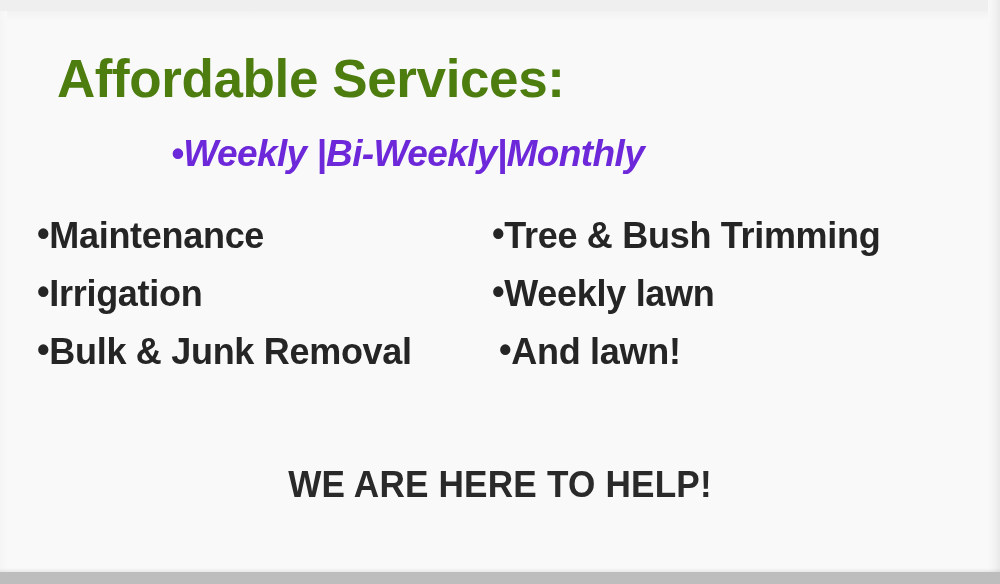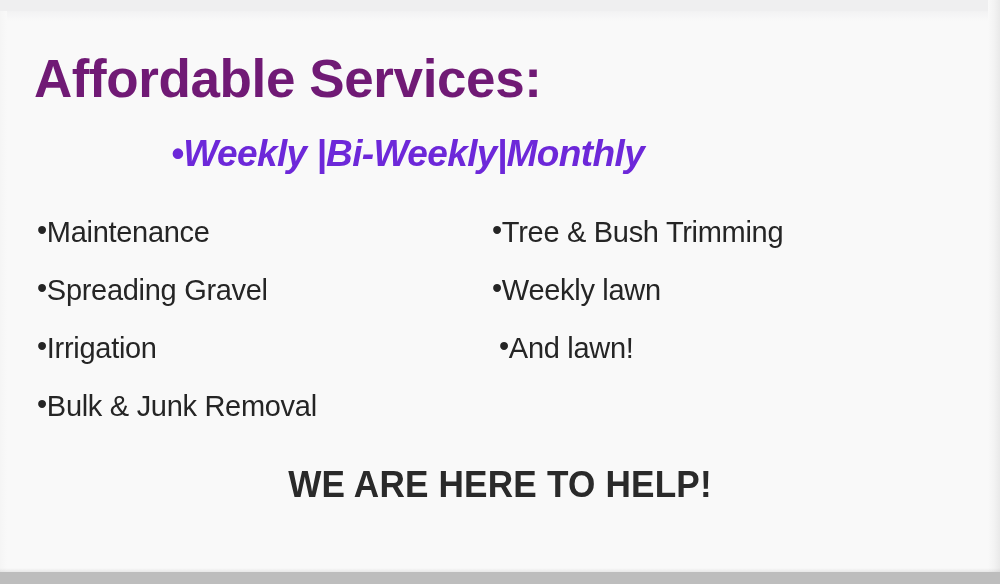--- a/index.html
+++ b/index.html
@@ -79,26 +79,26 @@
   .content {
     position: absolute;
     left: 0;
     top: 0;
     width: 1000px;
     height: 584px;
   }
 
   .title {
     position: absolute;
-    left: 34px;
+    left: 57px;
     top: 52px;
     font-size: 53px;
     font-weight: 700;
     letter-spacing: -0.4px;
-    color: #701a75;
+    color: #4d7c0f;
     line-height: 1;
     white-space: nowrap;
   }
 
   .subtitle {
     position: absolute;
     left: 171px;
     top: 135px;
     font-size: 37px;
     font-weight: 700;
@@ -110,22 +110,22 @@
   }
 
   .col {
     position: absolute;
     top: 218px;
   }
   .col-left  { left: 37px; }
   .col-right { left: 492px; }
 
   .svc-item {
-    font-size: 29px;
-    font-weight: 400;
+    font-size: 36px;
+    font-weight: 700;
     letter-spacing: -0.3px;
     color: #252525;
     line-height: 1;
     height: 58px;
     white-space: nowrap;
     display: block;
   }
   .svc-item .bullet {
     display: inline-block;
     transform: translateY(-2px);
@@ -161,23 +161,20 @@
 
     <div class="title">Affordable Services:</div>
 
     <div class="subtitle">•Weekly |Bi-Weekly|Monthly</div>
 
     <div class="col col-left">
       <span class="svc-item">
         <span class="bullet">•</span><span>Maintenance</span>
       </span>
       <span class="svc-item">
-        <span class="bullet">•</span><span>Spreading Gravel</span>
-      </span>
-      <span class="svc-item">
         <span class="bullet">•</span><span>Irrigation</span>
       </span>
       <span class="svc-item">
         <span class="bullet">•</span><span>Bulk &amp; Junk Removal</span>
       </span>
     </div>
 
     <div class="col col-right">
       <span class="svc-item">
         <span class="bullet">•</span><span>Tree &amp; Bush Trimming</span>

